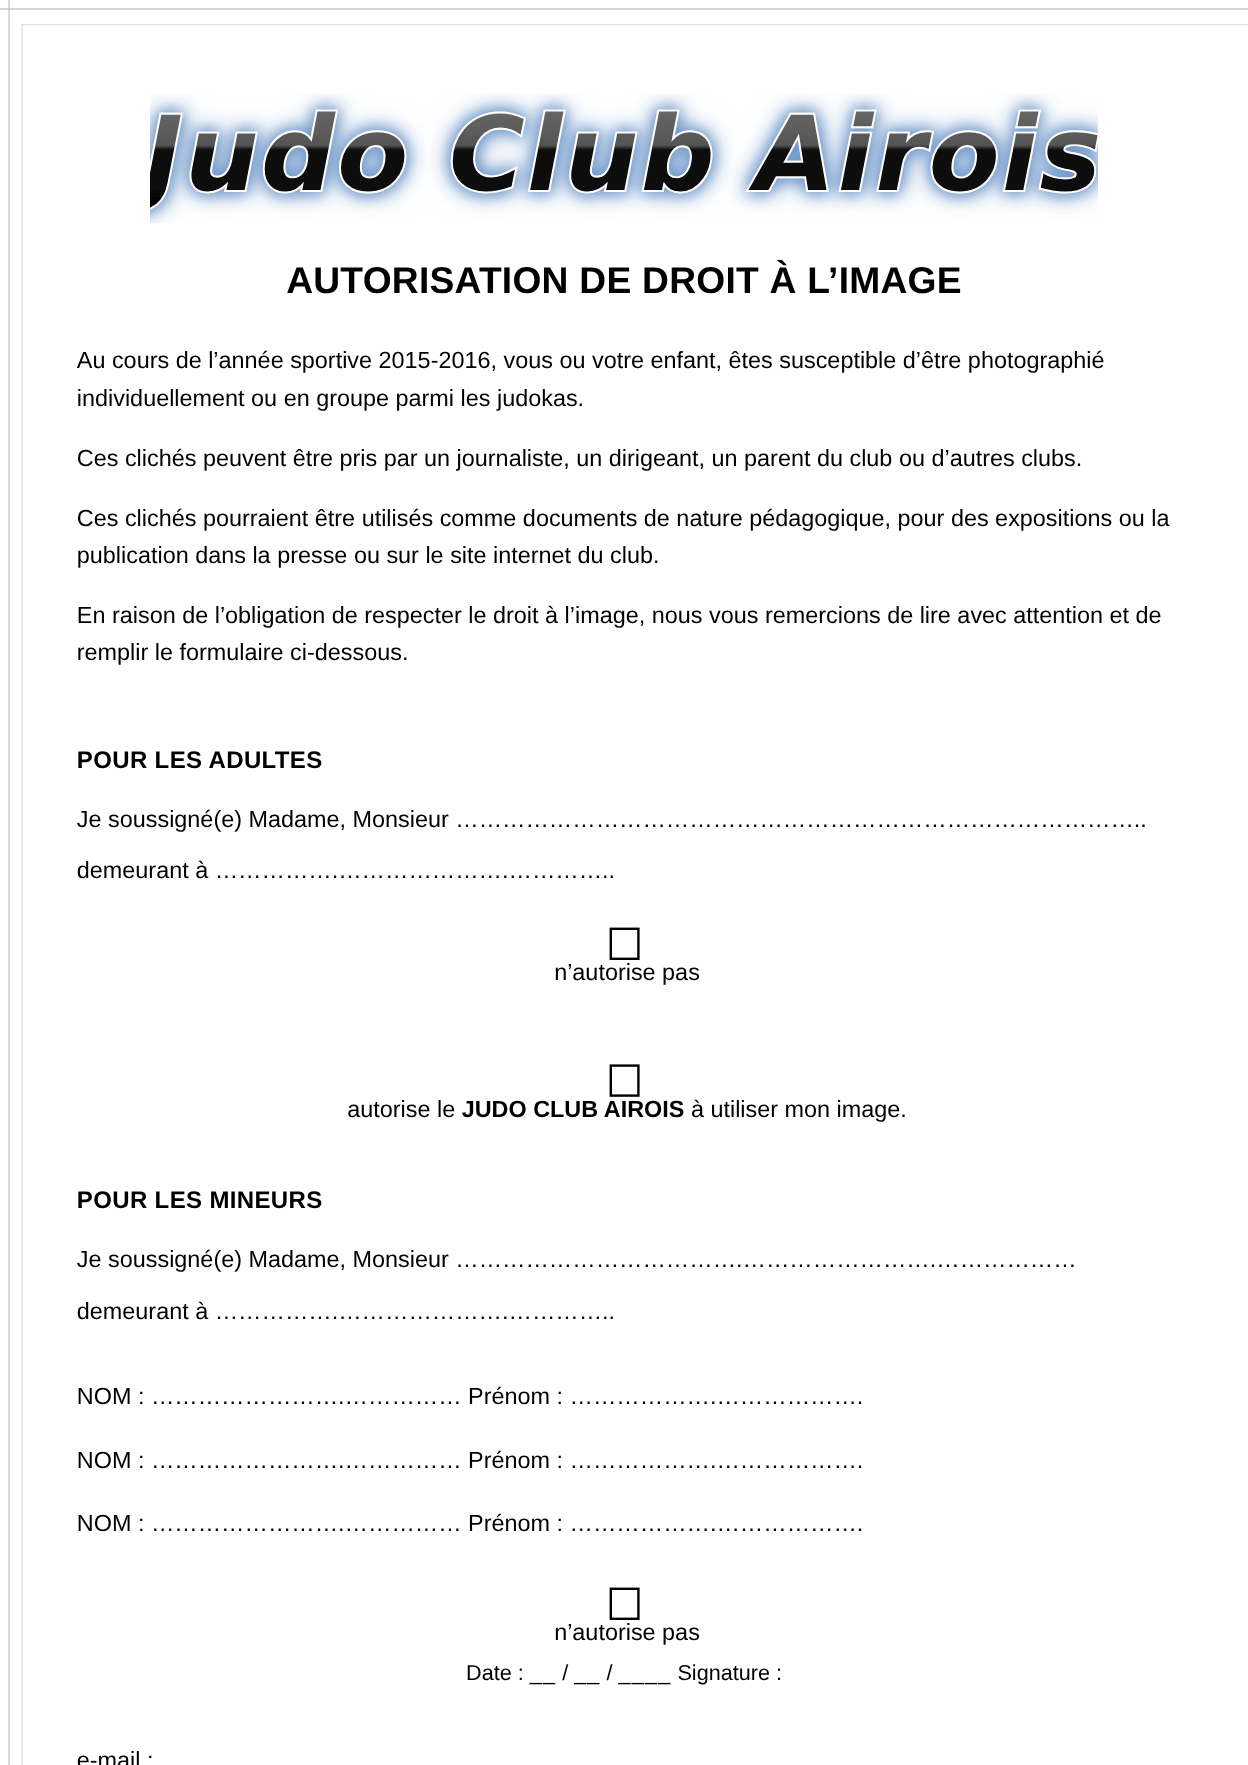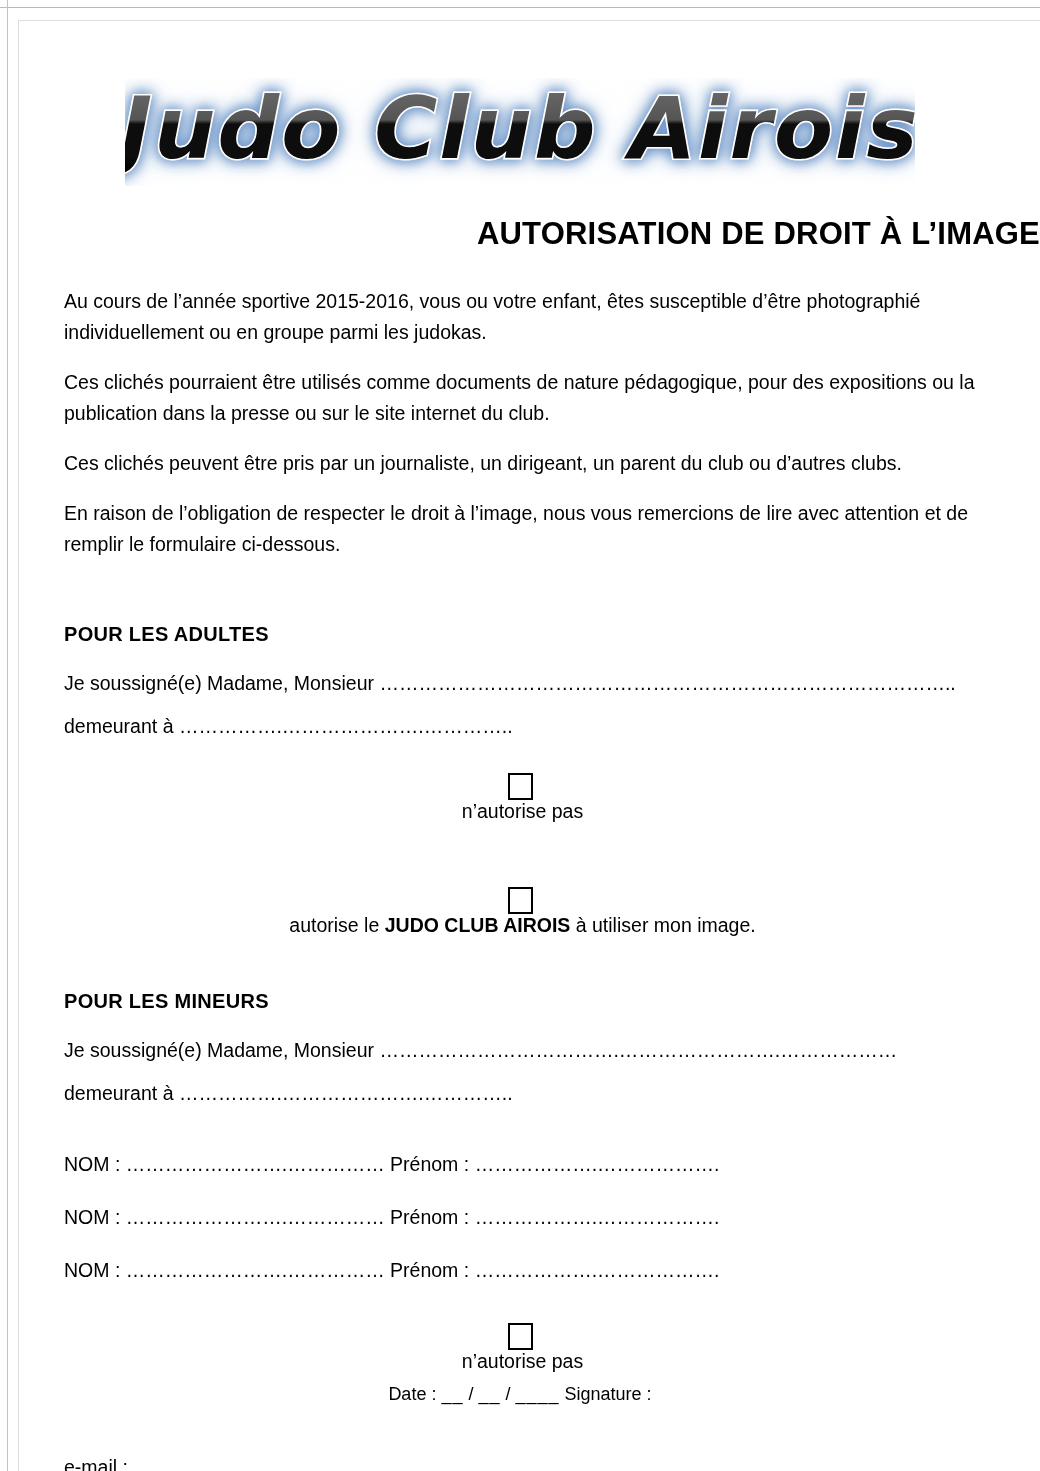--- a/index.html
+++ b/index.html
@@ -59,21 +59,21 @@
     font-style: italic;
     letter-spacing: 2px;
   }
 
   
   .doc-title {
     position: absolute;
     top: 216px;
     left: 0;
     width: 1040px;
-    text-align: right;
+    text-align: center;
     font-size: 31px;
     font-weight: bold;
     letter-spacing: 0.2px;
     font-family: "Liberation Sans", sans-serif;
   }
 
   
   .content {
     position: absolute;
     top: 286px;
@@ -187,22 +187,22 @@
         <text x="395" y="80" class="logo-text" text-anchor="middle" fill="url(#lgfill)" stroke="#ffffff" stroke-width="3.2" paint-order="stroke fill">Judo Club Airois</text>
       </g>
     </svg>
   </div>
 
   <div class="doc-title">AUTORISATION DE DROIT À L’IMAGE</div>
 
   <div class="content">
 
     <p class="para">Au cours de l’année sportive 2015-2016, vous ou votre enfant, êtes susceptible d’être photographié individuellement ou en groupe parmi les judokas.</p>
+    <p class="para">Ces clichés peuvent être pris  par un journaliste, un dirigeant, un parent du club ou d’autres clubs.</p>
     <p class="para">Ces  clichés  pourraient être utilisés comme documents de nature pédagogique, pour des expositions ou la publication dans la presse ou sur le site internet du club.</p>
-    <p class="para">Ces clichés peuvent être pris  par un journaliste, un dirigeant, un parent du club ou d’autres clubs.</p>
     <p class="para">En raison de l’obligation de respecter le droit à l’image, nous vous remercions de lire avec attention et de remplir le formulaire ci-dessous.</p>
 
     <div class="sp-44"></div>
 
     <div class="section-head">POUR LES ADULTES</div>
 
     <div class="sp-24"></div>
 
     <div class="line">
       <span>Je soussigné(e)  Madame, Monsieur </span><span class="dots">……………………………………………………………………………..</span>

